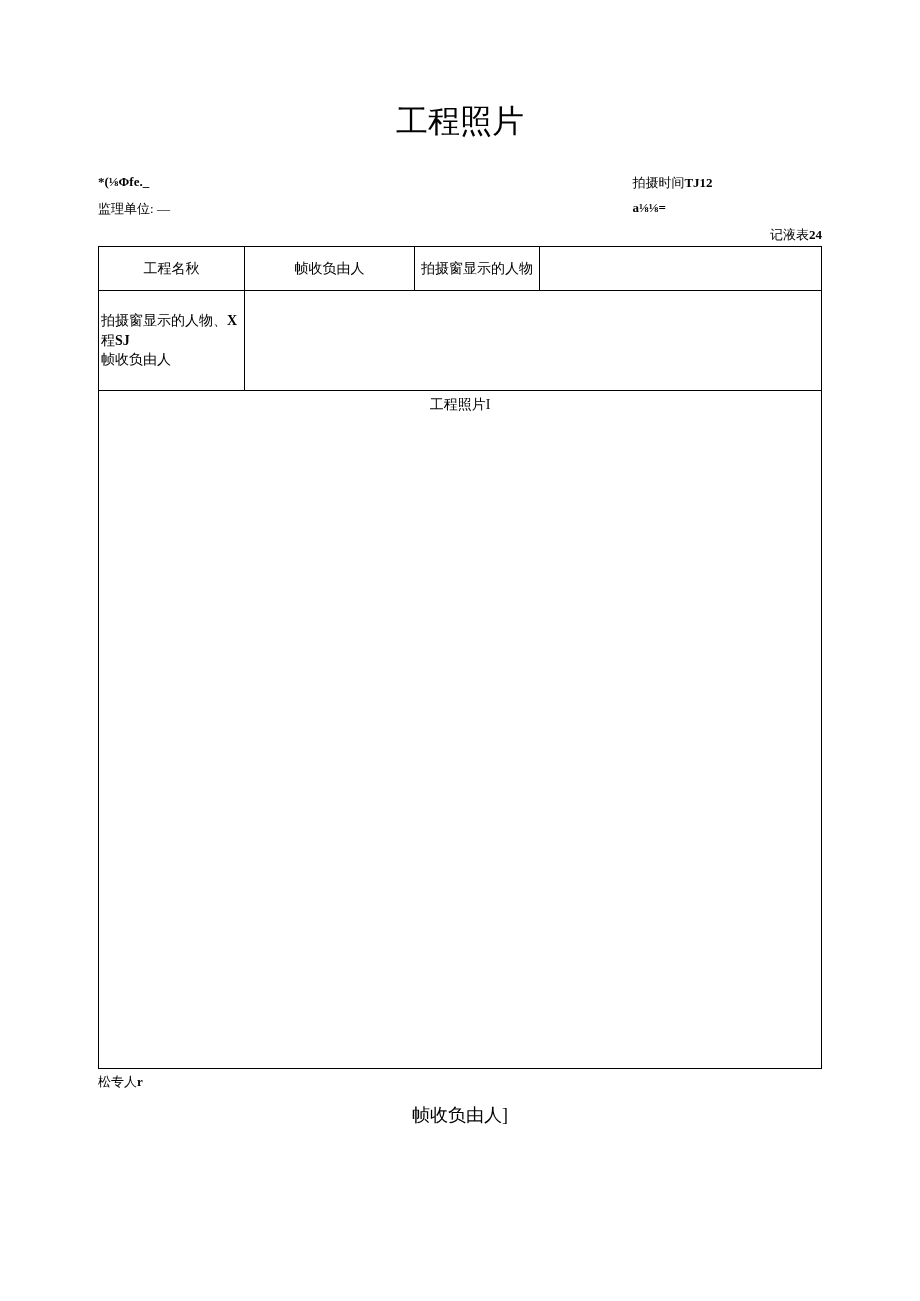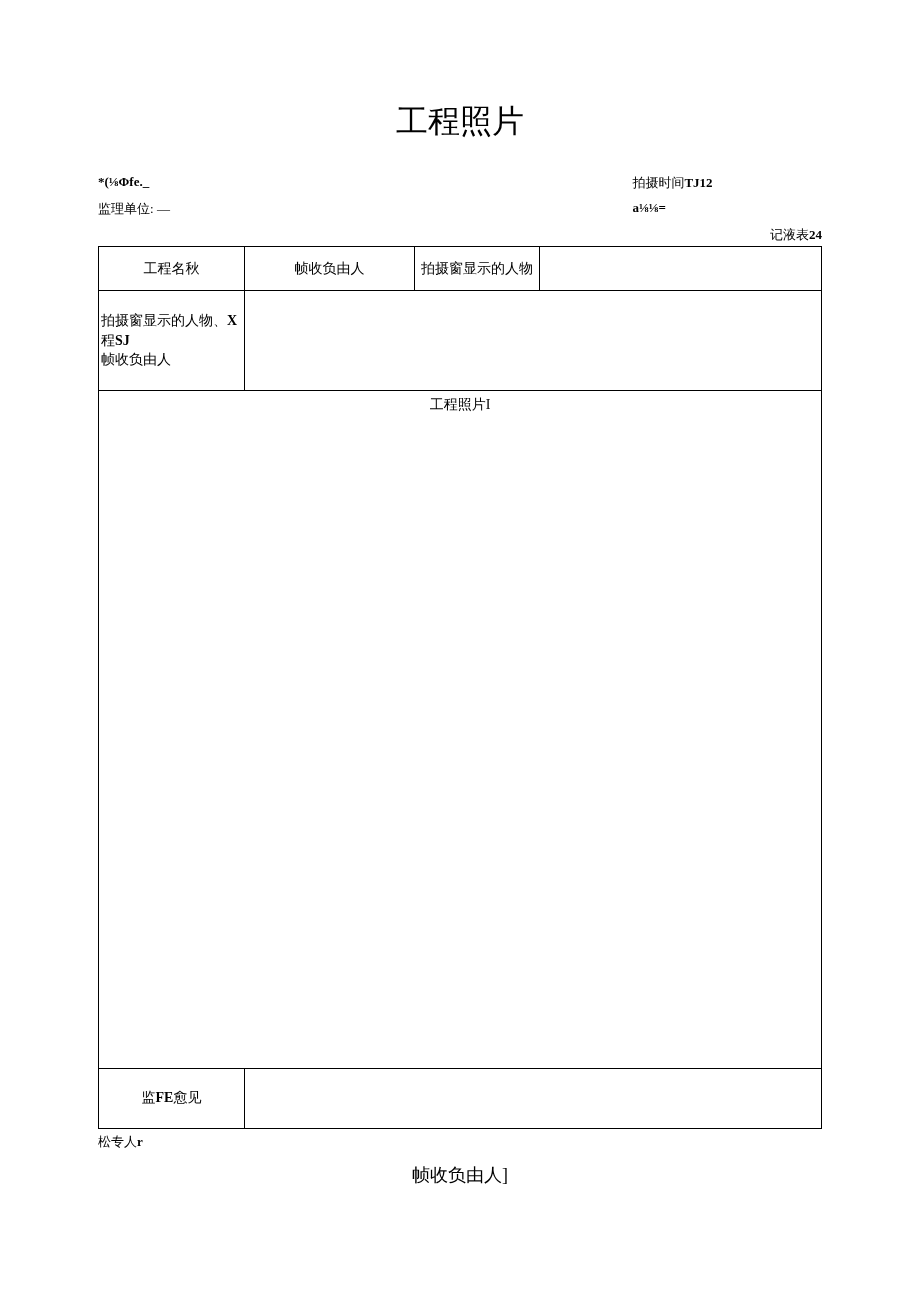--- a/index.html
+++ b/index.html
@@ -141,25 +141,19 @@
       <span>帧收负由人</span>
     </td>
     <td colspan="3"></td>
   </tr>
   <tr class="photo-title-row">
     <td colspan="4">工程照片I</td>
   </tr>
   <tr class="photo-body-row">
     <td colspan="4"></td>
   </tr>
-  <tr>
-    <td class="opinion-label">
-      <span>监</span><span class="bold">FE</span><span>愈见</span>
-    </td>
-    <td colspan="3"></td>
-  </tr>
 </tbody>
   </table>
 
 <div class="footer-text1">
   <span>松专人</span><span class="bold">r</span>
 </div>
 <div class="footer-text2">帧收负由人]</div>
 
 </body></html>

